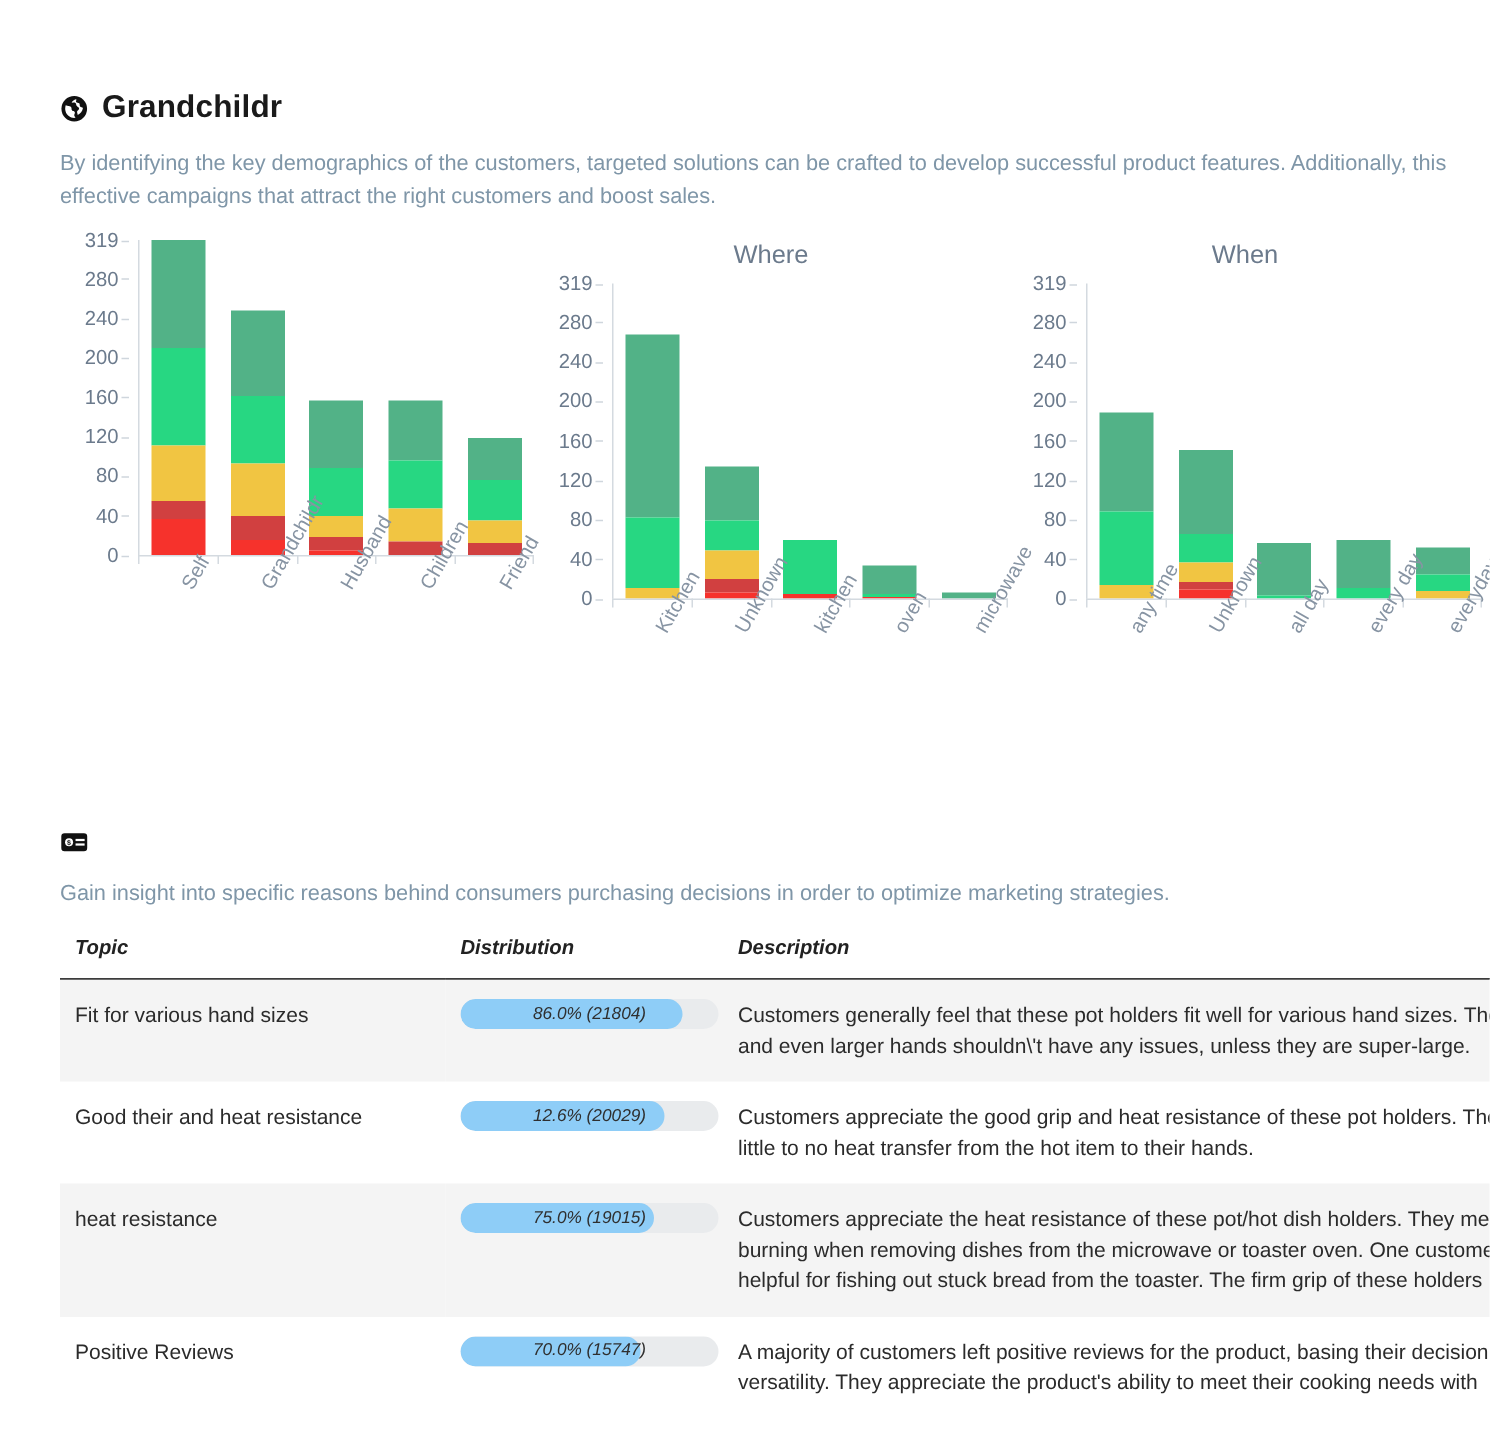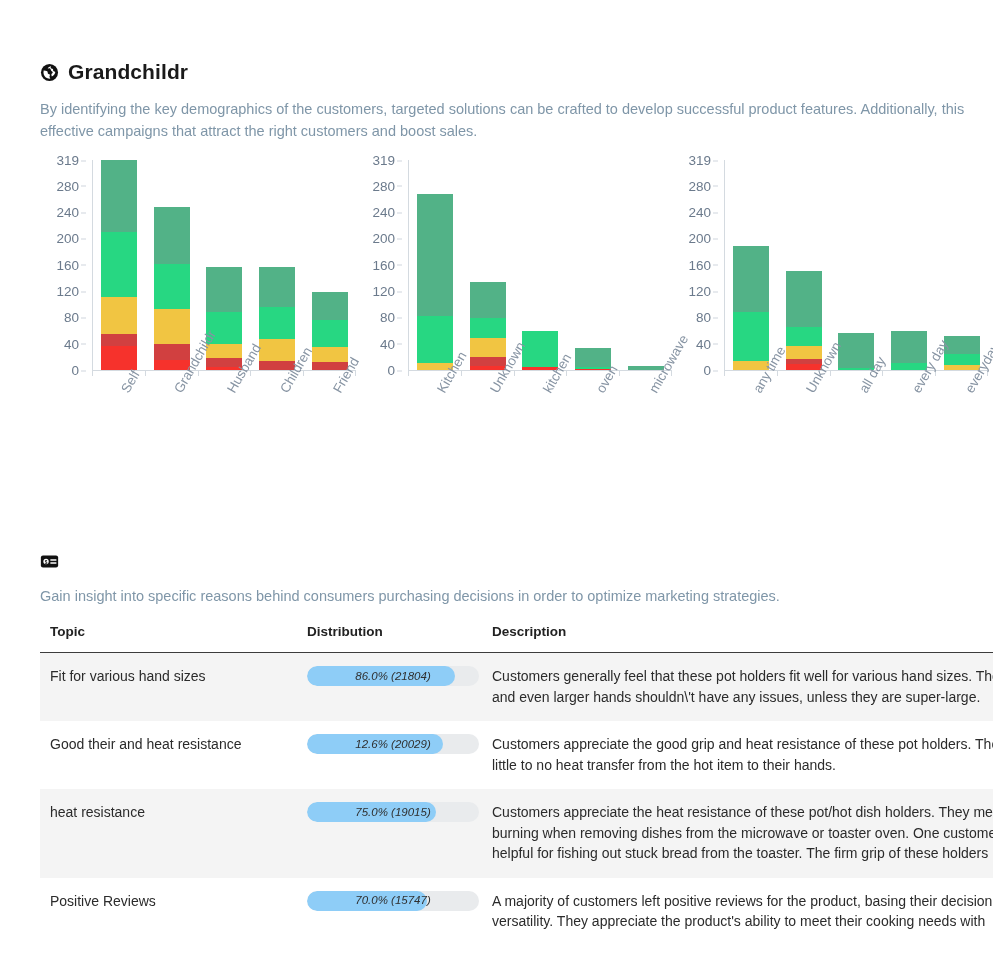--- a/index.html
+++ b/index.html
@@ -97,20 +97,21 @@
   .pr-table {
     position: absolute; left: 40px; top: 624px;
     width: 1270px;
     border-collapse: collapse;
     table-layout: fixed;
   }
   .pr-table th {
     text-align: left; font-size: 13.5px; font-weight: 700; color: #222;
     padding: 0 10px 13px 10px;
     border-bottom: 1px solid #3c3c3c;
+    font-style: italic;
   }
   .pr-table td {
     font-size: 14px; color: #2b2b2b; vertical-align: top;
     padding: 13px 10px 14px 10px;
     line-height: 20.5px;
   }
   .pr-table tr.alt td { background: #f4f4f4; }
   .pr-table tr td:first-child { padding-left: 10px; }
   .col-topic { width: 257px; }
   .col-dist { width: 185px; }
@@ -233,20 +234,21 @@
             <div class="x-label-cell">
               <span class="x-label">Children</span>
             </div>
             <div class="x-label-cell">
               <span class="x-label">Friend</span>
             </div>
           </div>
         </div>
       </div>
       <div class="chart-cell">
+        <div class="chart-title">Where</div>
         <div class="plot-wrap">
           <div class="y-axis-labels">
             <div class="y-tick" style="top: 210px;">0</div>
             <div class="y-tick" style="top: 183.668px;">40</div>
             <div class="y-tick" style="top: 157.335px;">80</div>
             <div class="y-tick" style="top: 131.003px;">120</div>
             <div class="y-tick" style="top: 104.671px;">160</div>
             <div class="y-tick" style="top: 78.3386px;">200</div>
             <div class="y-tick" style="top: 52.0063px;">240</div>
             <div class="y-tick" style="top: 25.674px;">280</div>
@@ -311,20 +313,21 @@
             <div class="x-label-cell">
               <span class="x-label">oven</span>
             </div>
             <div class="x-label-cell">
               <span class="x-label">microwave</span>
             </div>
           </div>
         </div>
       </div>
       <div class="chart-cell">
+        <div class="chart-title">When</div>
         <div class="plot-wrap">
           <div class="y-axis-labels">
             <div class="y-tick" style="top: 210px;">0</div>
             <div class="y-tick" style="top: 183.668px;">40</div>
             <div class="y-tick" style="top: 157.335px;">80</div>
             <div class="y-tick" style="top: 131.003px;">120</div>
             <div class="y-tick" style="top: 104.671px;">160</div>
             <div class="y-tick" style="top: 78.3386px;">200</div>
             <div class="y-tick" style="top: 52.0063px;">240</div>
             <div class="y-tick" style="top: 25.674px;">280</div>

